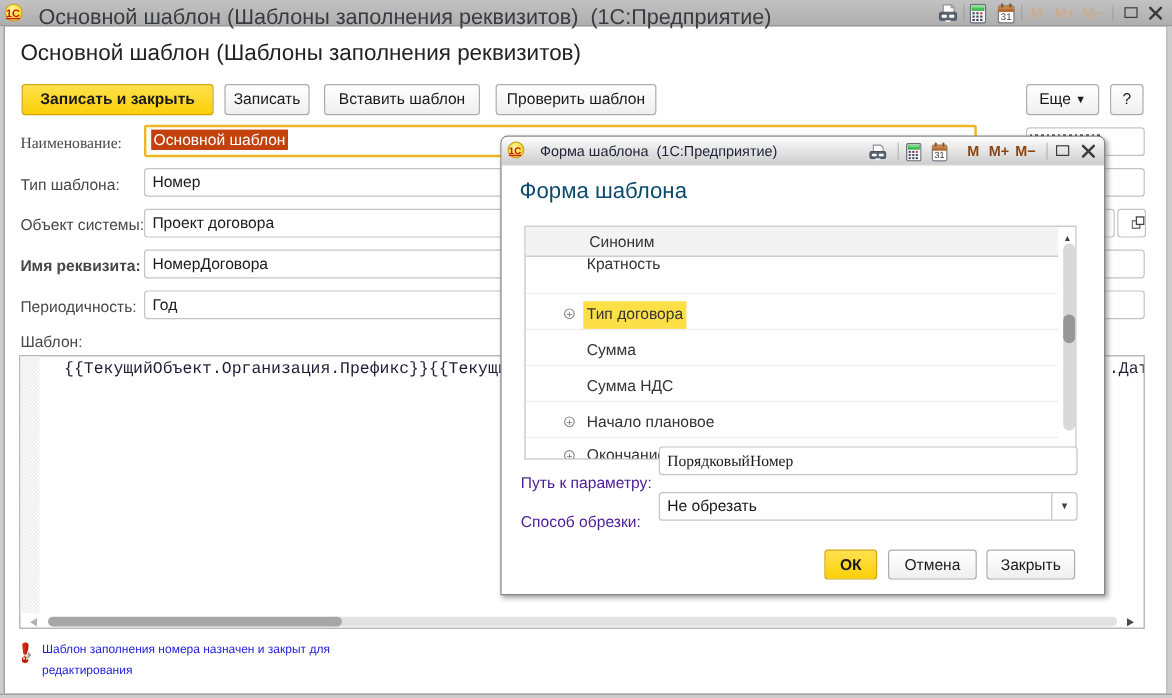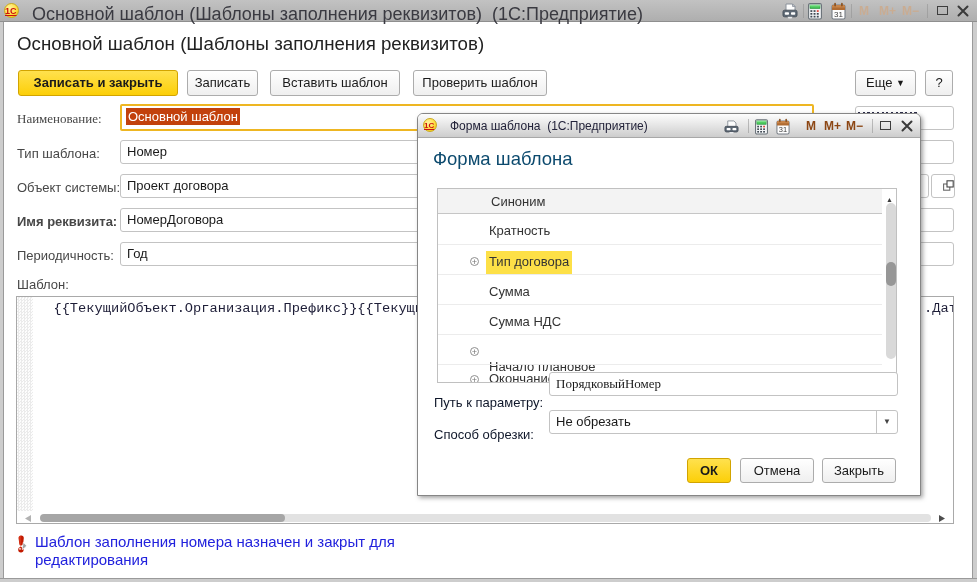--- a/index.html
+++ b/index.html
@@ -44,21 +44,21 @@
 #dlg { left:417px; top:113px; width:504px; height:383px; background:#fff;
   border:1px solid #868686; border-radius:6px 6px 0 0;
   box-shadow:2px 2px 4px rgba(90,90,90,.55); }
 #dtitle { left:0px; top:0px; width:502px; height:24px; border-radius:5px 5px 0 0;
   background:linear-gradient(#fdfdfd,#cdcdcd); border-bottom:1px solid #a8a8a8; }
 #dheading { left:15px; top:34px; font-size:18.5px; color:#0c4a6e; }
 #dlist { left:19px; top:73.5px; width:460px; height:195px; border:1px solid #c0c0c0; overflow:hidden; }
 .lrow { position:absolute; left:0; width:444px; height:30px; border-top:1px solid #ececec;
   font-size:13px; color:#333; }
 
-.drow-lbl { font-size:13px; color:#0f172a; }
+.drow-lbl { font-size:13px; color:#4c1d95; }
 
 .sep { width:1px; background:#909090; opacity:.55; }
 .mbt { font-weight:bold; font-size:12px; }
 .plus { position:absolute; left:32px; width:9px; height:9px; border:1px solid #8e8e8e; border-radius:50%; color:#777; font-size:9px; line-height:8px; text-align:center; }
 </style>
 </head>
 <body>
 <div id="win">
 
   <div class="abs" id="wbody"></div>
@@ -115,21 +115,21 @@
 
   <div class="abs" style="left:16px; top:535px; width:12px; height:18px;">
     <svg width="12" height="19" viewBox="0 0 12 19">
       <path d="M2.6 3 a2.6 2.6 0 0 1 5.2 0 L7.2 8.6 a2 2 0 0 1 -4 0 Z" fill="#c21a00"></path>
       <path d="M2.6 3 a2.6 2.6 0 0 1 2.6 -2.6 l0 18 z" fill="#e8452a" opacity="0.5"></path>
       <circle cx="4.9" cy="14.8" r="2.7" fill="#c21a00"></circle>
       <circle cx="4" cy="13.8" r="0.9" fill="#ffffff"></circle>
       <path d="M7.3 7.4 L10.6 10.8 L8.9 12.8 L6.2 14.6 L6.6 11.2 Z" fill="#a0a0a0" stroke="#fff" stroke-width="0.7"></path>
     </svg>
   </div>
-  <div class="abs" style="left:35px; top:533px; font-size:15px; color:#2222dd; line-height:18px;">Шаблон заполнения номера назначен и закрыт для<br>редактирования</div>
+  <div class="abs" style="left:35px; top:533px; font-size:10px; color:#2222dd; line-height:18px;">Шаблон заполнения номера назначен и закрыт для<br>редактирования</div>
 
   <div class="abs" id="titlebar">
     <div class="abs logo" style="left:4px; top:3px;">1С</div>
     <div class="abs ttext">Основной шаблон (Шаблоны заполнения реквизитов)&nbsp;&nbsp;(1С:Предприятие)</div>
 
     <svg class="abs" style="left:782px; top:3px;" width="16" height="16" viewBox="0 0 16 16">
       <path d="M4 8 V1 H10.5 L13 3.5 V8" fill="#fdfdfd" stroke="#8a919a" stroke-width="1"></path>
       <path d="M10.5 1 L10.5 3.5 L13 3.5 Z" fill="#d7dbe0" stroke="#8a919a" stroke-width="0.8"></path>
       <rect x="1" y="7.2" width="14" height="6.6" rx="1.6" fill="#5d6874" stroke="#49525c" stroke-width="1"></rect>
       <rect x="2.8" y="9.2" width="4.2" height="2.6" rx="0.8" fill="#fff"></rect>
@@ -215,36 +215,36 @@
       <div class="abs" style="left:462px; top:7px; width:11px; height:9px; border:1.5px solid #3d3d3d;"></div>
       <svg class="abs" style="left:483px; top:6px;" width="12" height="12" viewBox="0 0 12 12">
         <path d="M1.5 1.5 L10.5 10.5 M10.5 1.5 L1.5 10.5" stroke="#3a3a3a" stroke-width="2" stroke-linecap="round"></path>
       </svg>
     </div>
     <div class="abs" id="dheading">Форма шаблона</div>
     <div class="abs" id="dlist">
       <div class="abs" style="left:0; top:0; width:444px; height:25px; background:#f3f3f3; border-bottom:1px solid #c6c6c6; font-size:13px; color:#333;">
           <span style="position:absolute; left:22px; top:5px;margin-left:31px;">Синоним</span>
         </div>
-      <div class="lrow" style="top:25px; border-top:none;text-align:right;">
+      <div class="lrow" style="top:14px; border-top:none;text-align:right;">
           <span style="position:absolute; left:51px; top:9px;">Кратность</span>
         </div>
       <div class="lrow" style="top:55px;">
         <span class="plus" style="top:12px;">+</span>
         <span style="position:absolute; left:48px; top:6px; background:#fde047; padding:3px 3px 6px 3px;">Тип договора</span>
       </div>
       <div class="lrow" style="top:85px;">
           <span style="position:absolute; left:51px; top:9px;">Сумма</span>
         </div>
       <div class="lrow" style="top:115px;">
           <span style="position:absolute; left:51px; top:9px;">Сумма НДС</span>
         </div>
       <div class="lrow" style="top:145px;">
         <span class="plus" style="top:12px;">+</span>
-        <span style="position:absolute; left:51px; top:9px;margin-top:15px;">Начало плановое</span>
+        <span style="position:absolute; left:51px; top:9px;">Начало плановое</span>
       </div>
       <div class="lrow" style="top:175px;">
         <span class="plus" style="top:10px;">+</span>
         <span style="position:absolute; left:51px; top:6px;">Окончание плановое</span>
       </div>
 
       <div class="abs" style="left:444px; top:0; width:15px; height:193px; background:#fff;"></div>
       <div class="abs" style="left:448px; top:7px; color:#3c3c3c; font-size:7px;">▲</div>
       <div class="abs" style="left:447.5px; top:14px; width:10px; height:156px; background:#d9d9d9; border-radius:5px;"></div>
       <div class="abs" style="left:447.5px; top:73px; width:10px; height:24px; background:#979797; border-radius:5px;"></div>

